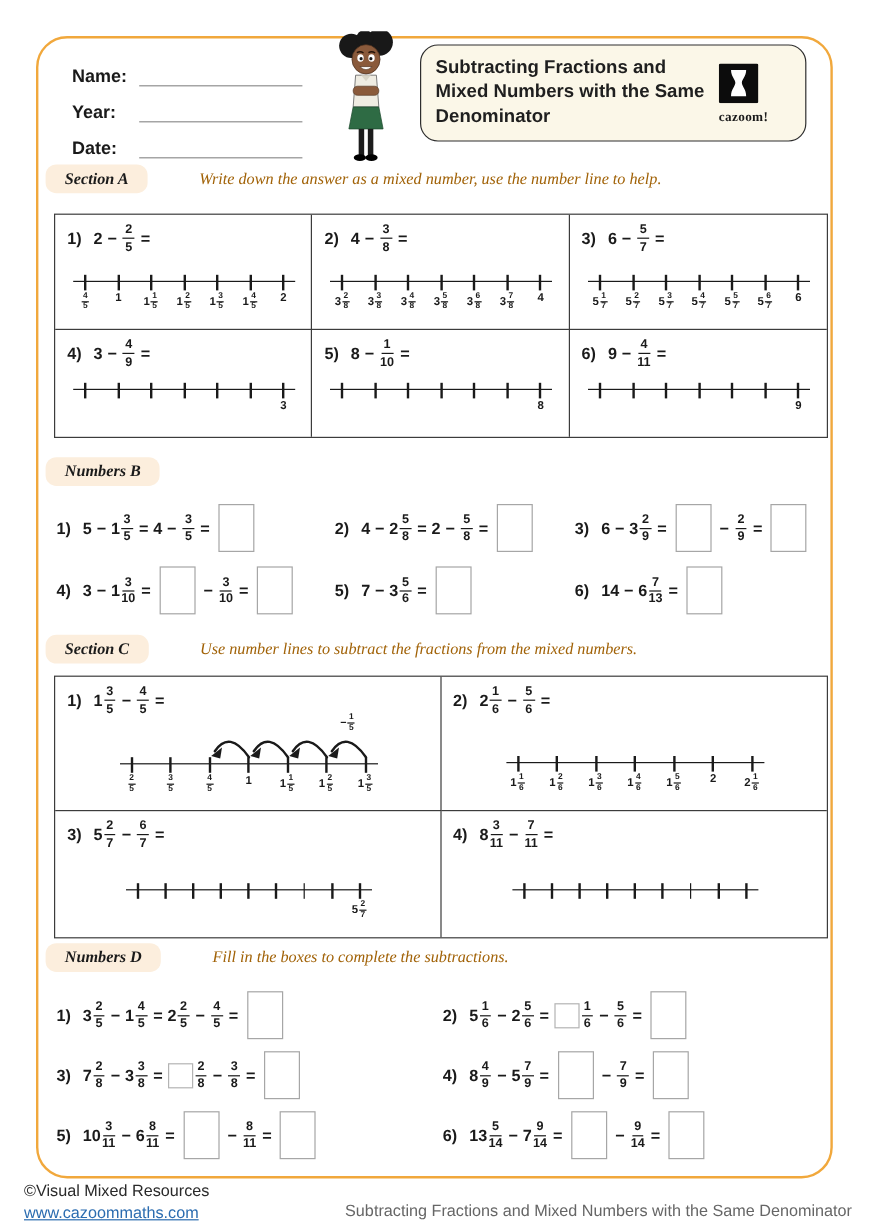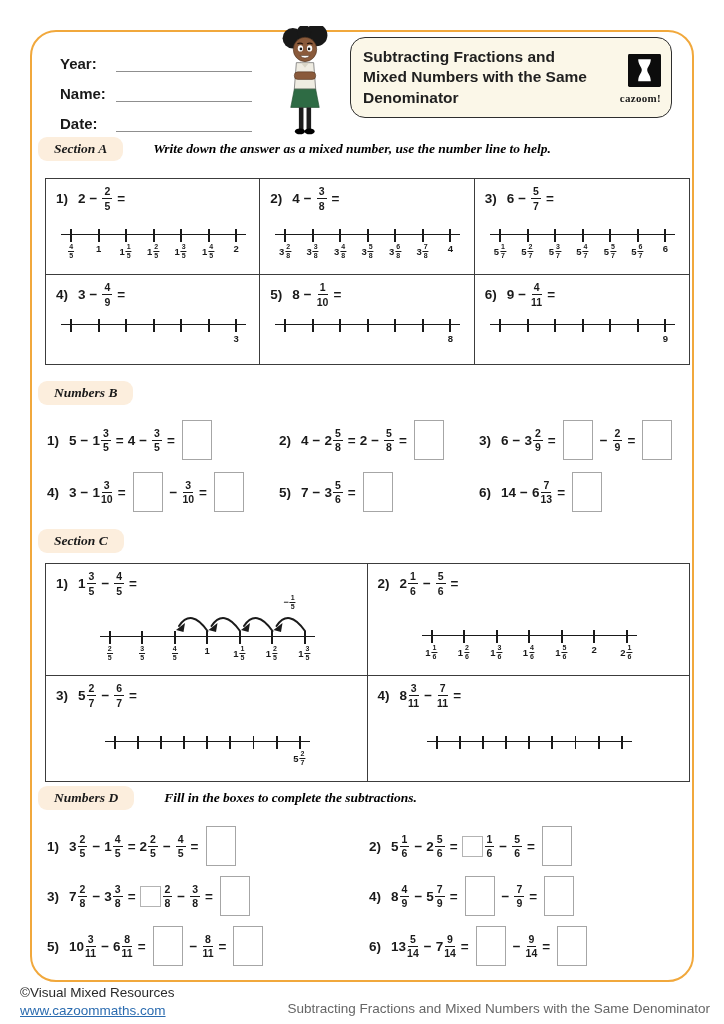--- a/index.html
+++ b/index.html
@@ -16,27 +16,27 @@
   .hdr-row{display:flex;align-items:flex-end;height:30px;}
   .hdr-label{font-size:15px;font-weight:700;width:52px;}
   .hdr-line{width:136px;border-bottom:1.3px solid #8f8f8f;height:16px;margin-left:4px;}
   .char-wrap{position:absolute;left:278px;top:26px;width:54px;height:112px;}
   .title-box{
     position:absolute;left:350px;top:37px;width:322px;height:81px;box-sizing:border-box;
     background:#fbf7e8;border:1.7px solid #2e2e2e;border-radius:15px;
     display:flex;align-items:center;padding:6px 8px 6px 12px;
   }
   .title-text{width:236px;font-size:15.5px;line-height:1.32;font-weight:700;color:#1f1f1f;}
-  .logo-block{width:62px;text-align:right;margin-top:2px;}
+  .logo-block{width:62px;text-align:left;margin-top:2px;}
   .logo-word{font-family:"Liberation Serif",serif;font-weight:700;font-size:11px;margin-top:1px;letter-spacing:.3px;}
   
   .sec-head{position:absolute;left:38px;display:flex;align-items:center;}
   .pill{background:#fceedd;border-radius:9px;padding:4px 16px;
     font-family:"Liberation Serif",serif;font-style:italic;font-weight:700;font-size:13.5px;}
-  .instr{font-family:"Liberation Serif",serif;font-style:italic;font-size:13.5px;margin-left:30px;color:#000000;font-weight:bold;}
+  .instr{font-family:"Liberation Serif",serif;font-style:italic;font-size:13.5px;margin-left:43px;color:#a16207;}
   
   .tbl{position:absolute;display:grid;border:1.6px solid #3c3c3c;background:#fff;box-sizing:border-box;}
   .tblA{left:45px;top:178px;width:645px;grid-template-columns:repeat(3,1fr);grid-template-rows:96px 89px;}
   .tblC{left:45px;top:563px;width:645px;grid-template-columns:1fr 1fr;grid-template-rows:112px 105px;}
   .cell{border-right:1.4px solid #3c3c3c;border-bottom:1.4px solid #3c3c3c;
     display:flex;flex-direction:column;box-sizing:border-box;padding:7px 8px 6px 10px;overflow:hidden;}
   .cell.last-col{border-right:none;}
   .cell.last-row{border-bottom:none;}
   .cell .nline{margin:auto auto 6px auto;}
   .erow{display:flex;align-items:center;}
@@ -70,25 +70,25 @@
   .f-link{color:#2b6cb0;text-decoration:underline;cursor:pointer;}
   .f-right{position:absolute;right:14px;top:1001px;font-size:13.5px;color:#666;}
 </style>
 </head>
 <body>
 
 <div class="page-border"></div>
 
 <div class="hdr-fields">
   <div class="hdr-row">
-    <span class="hdr-label">Year:</span>
+    <span class="hdr-label">Name:</span>
     <span class="hdr-line"></span>
   </div>
   <div class="hdr-row">
-    <span class="hdr-label">Name:</span>
+    <span class="hdr-label">Year:</span>
     <span class="hdr-line"></span>
   </div>
   <div class="hdr-row">
     <span class="hdr-label">Date:</span>
     <span class="hdr-line"></span>
   </div>
 </div>
 
 <div class="char-wrap">
   <svg width="54" height="112" viewBox="0 0 52 110">
@@ -127,20 +127,21 @@
 
 <div class="sec-head" style="top:137px;">
   <span class="pill">Section A</span>
   <span class="instr">Write down the answer as a mixed number, use the number line to help.</span>
 </div>
 <div class="sec-head" style="top:381px;">
   <span class="pill">Numbers B</span>
 </div>
 <div class="sec-head" style="top:529px;">
   <span class="pill">Section C</span>
+  <span class="instr">Use number lines to subtract the fractions from the mixed numbers.</span>
 </div>
 <div class="sec-head" style="top:786px;">
   <span class="pill">Numbers D</span>
   <span class="instr">Fill in the boxes to complete the subtractions.</span>
 </div>
 
 <div class="tbl tblA">
     <div class="cell">
       <div class="erow">
         <span class="pnum">1)</span>

